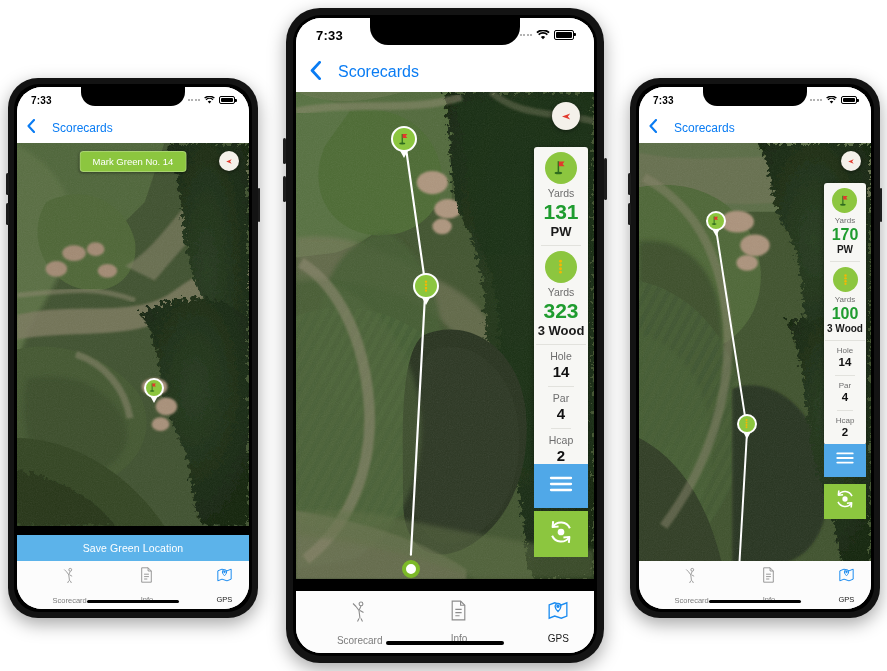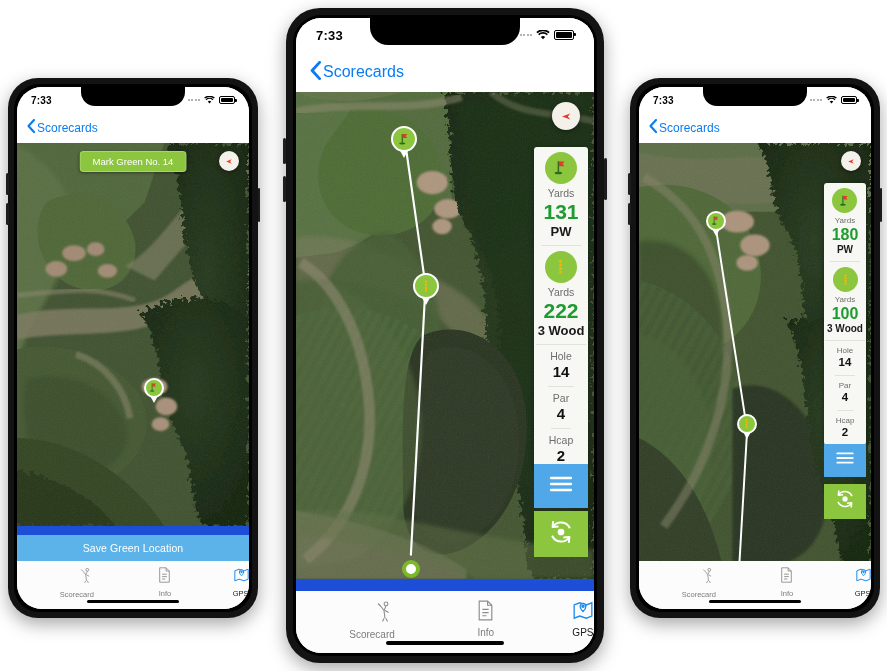--- a/index.html
+++ b/index.html
@@ -42,27 +42,27 @@
   .wifi svg{ display:block; }
   .batt{ width:16px;height:8px;border:1px solid #000;border-radius:2px; position:relative; }
   .batt::after{ content:""; position:absolute; right:-2.5px; top:2px; width:1.5px;height:3px;background:#000;border-radius:0 1px 1px 0;}
   .batt i{ position:absolute; inset:1px; background:#000; border-radius:1px; display:block;}
   .phone-lg .batt{ width:20px;height:10px;}
 
   
   .navbar{ flex:0 0 auto; background:#fff; display:flex; align-items:center;
            padding:0 10px; height:30px; }
   .phone-lg .navbar{ height:40px; padding:0 14px;}
-  .backlink{ display:flex; align-items:center; gap:2px; color:#0a7cf3; cursor:pointer;}
+  .backlink{ display:flex; align-items:center; gap:17px; color:#0a7cf3; cursor:pointer;}
   .chev{ display:block; }
   .backlabel{ font-size:12px; color:#0a7cf3; }
   .phone-lg .backlabel{ font-size:16px; }
 
   
-  .map{ position:relative; flex:1 1 auto; overflow:hidden; background:#1d4ed8; }
+  .map{ position:relative; flex:1 1 auto; overflow:hidden; background:#000000; }
   .map-canvas{ position:absolute; inset:0; }
 
   
   .mark-banner{ position:absolute; top:8px; left:50%; transform:translateX(-50%);
       background:#8cc63f; color:#fff; font-size:9.5px; padding:4px 12px;
       border-radius:4px; white-space:nowrap; box-shadow:0 1px 3px rgba(0,0,0,.4);
       border:1px solid rgba(255,255,255,.25); cursor:pointer;}
 
   
   .compass{ position:absolute; border-radius:50%; background:#f4f1ea;
@@ -114,21 +114,21 @@
   .act{ width:100%; text-align:center; color:#fff; font-size:10.5px; padding:7px 0; cursor:pointer;
         letter-spacing:.1px;}
   .act.save{ background:#5cb3ea; }
   .act.cancel{ background:#fb0000; font-weight:bold; }
 
   
   .tabbar{ flex:0 0 auto; background:#fcfcfc; display:flex; align-items:flex-start;
            justify-content:space-around; padding-top:6px; position:relative;}
   .phone-sm .tabbar{ height:48px; }
   .phone-lg .tabbar{ height:62px; padding-top:9px;}
-  .tab{ display:flex; flex-direction:column; align-items:flex-end; gap:2px; cursor:pointer; width:33%;padding-left:28px;}
+  .tab{ display:flex; flex-direction:column; align-items:center; gap:8px; cursor:pointer; width:33%;padding-left:28px;}
   .tab .tl{ font-size:7.5px; color:#7c7c7c; }
   .phone-lg .tab .tl{ font-size:10px; }
   .tab.active .tl{ color:#1a1a1a; }
   .homebar{ position:absolute; left:50%; transform:translateX(-50%); bottom:6px;
             background:#000; border-radius:3px; }
   .phone-sm .homebar{ width:92px; height:3.5px; }
   .phone-lg .homebar{ width:118px; height:4.5px; bottom:8px;}
 </style>
 </head>
 <body>
@@ -415,21 +415,21 @@
             <div class="cell">
               <div class="club-circle" style="width:32px;height:32px;">
                 <svg width="17" height="17" viewBox="0 0 16 16">
                   <circle cx="8" cy="3" r="1.4" fill="#f2b705"></circle>
                     <circle cx="8" cy="6.6" r="1.4" fill="#f2b705"></circle>
                   <circle cx="8" cy="10.2" r="1.4" fill="#f2b705"></circle>
                     <circle cx="8" cy="13.4" r="1.3" fill="#f2b705"></circle>
                 </svg>
               </div>
               <div class="lbl">Yards</div>
-              <div class="bigval">222</div>
+              <div class="bigval">323</div>
               <div class="club">3 Wood</div>
             </div>
             <div class="cell">
               <div class="lbl">Hole</div>
               <div class="darkval">14</div>
             </div>
             <div class="cell">
               <div class="lbl">Par</div>
               <div class="darkval">4</div>
             </div>
@@ -598,21 +598,21 @@
           <div class="infopanel" style="right:5px; top:9.5%; width:42px;">
             <div class="cell">
               <div class="club-circle" style="width:25px;height:25px;">
                 <svg width="13" height="13" viewBox="0 0 16 16">
                     <path d="M6 2.2v10.6" stroke="#2f6b1f" stroke-width="1.4"></path>
                     <path d="M6.4 2.4h5.4l-1.8 2.2 1.8 2.2H6.4z" fill="#e2392c"></path>
                     <ellipse cx="6" cy="13.2" rx="3.6" ry="1.2" fill="#2f6b1f"></ellipse>
                   </svg>
               </div>
               <div class="lbl">Yards</div>
-              <div class="bigval">180</div>
+              <div class="bigval">170</div>
               <div class="club">PW</div>
             </div>
             <div class="cell">
               <div class="club-circle" style="width:25px;height:25px;">
                 <svg width="13" height="13" viewBox="0 0 16 16">
                   <circle cx="8" cy="3" r="1.5" fill="#f2b705"></circle>
                     <circle cx="8" cy="6.6" r="1.5" fill="#f2b705"></circle>
                   <circle cx="8" cy="10.2" r="1.5" fill="#f2b705"></circle>
                     <circle cx="8" cy="13.4" r="1.4" fill="#f2b705"></circle>
                 </svg>

